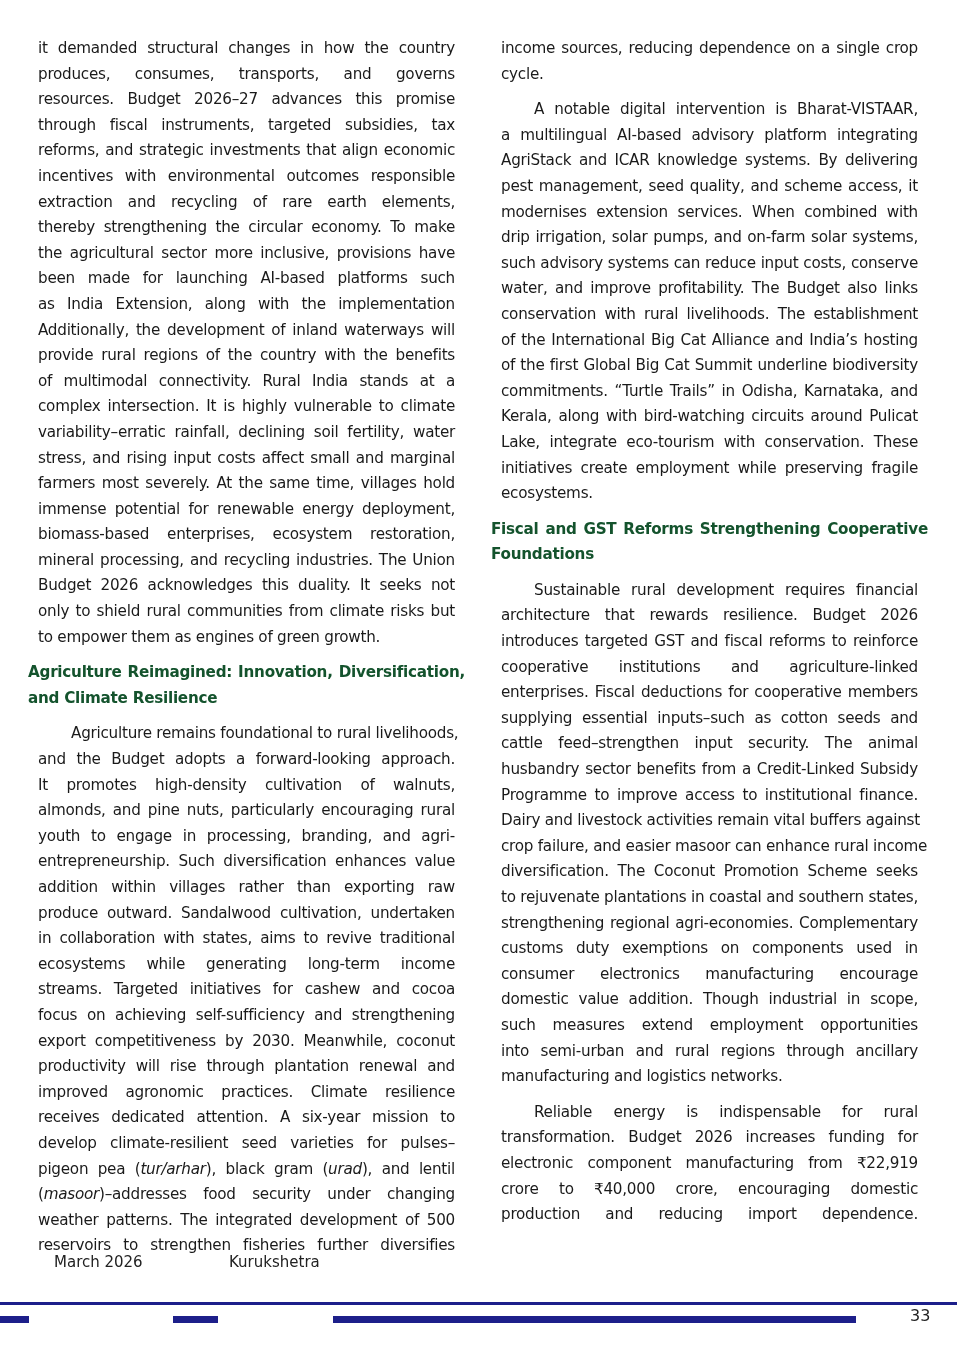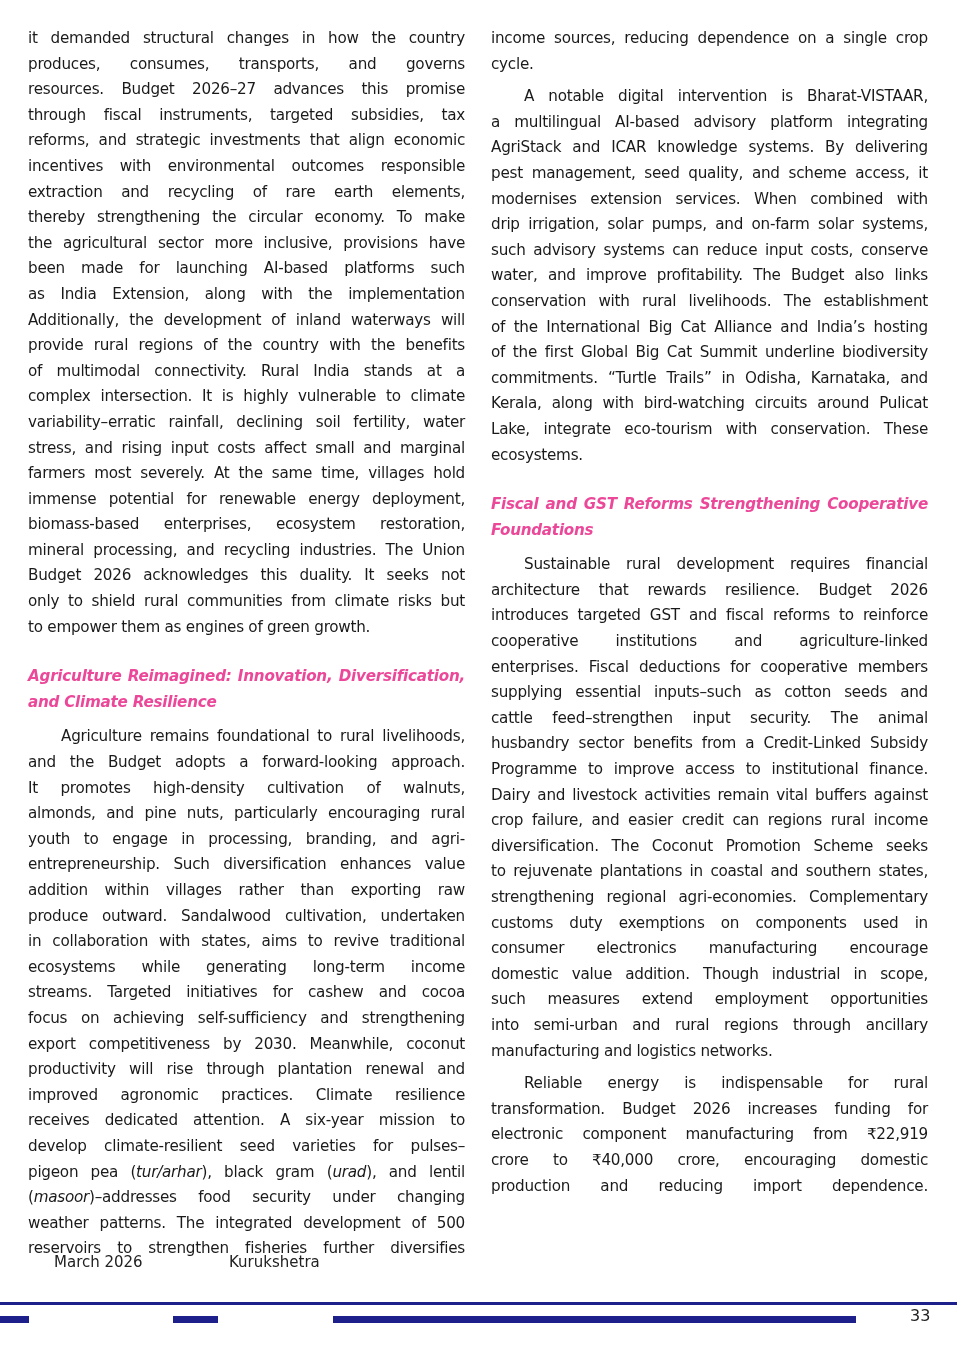--- a/index.html
+++ b/index.html
@@ -15,27 +15,26 @@
   #col-left { left: 28px; }
   #col-right { left: 491px; }
   .line {
     display: block; height: 25.6px; line-height: 25.6px;
     font-size: 15.2px; letter-spacing: -0.25px;
     text-align: justify; text-align-last: justify;
     white-space: nowrap; overflow: visible;
   }
   .line.last { text-align-last: left; }
   .line.indent { padding-left: 33px; }
-  .para { margin: 0; }
+  .para { margin: 10px; }
   .para + .para { margin-top: 7px; }
   .heading {
-    color: #ec4899; font-weight: bold; font-size: 15.2px;
+    color: #14532d; font-weight: bold; font-size: 15.2px;
     letter-spacing: -0.3px;
-    margin: 24px 0 9px 0;
-    font-style: italic;
+    margin: 10px 0 9px 0;
   }
   .heading .line { height: 25.6px; line-height: 25.6px; }
   .heading.condensed .line { font-size: 14.2px; letter-spacing: -0.6px; }
   em { font-style: italic; }
 
   
   .rule-top {
     position: absolute; left: 0; top: 1302px; width: 957px; height: 3px;
     background: #1d1f8a;
   }
@@ -123,38 +122,39 @@
       <span class="line">modernises extension services. When combined with</span>
       <span class="line">drip irrigation, solar pumps, and on-farm solar systems,</span>
       <span class="line">such advisory systems can reduce input costs, conserve</span>
       <span class="line">water, and improve profitability. The Budget also links</span>
       <span class="line">conservation with rural livelihoods. The establishment</span>
       <span class="line">of the International Big Cat Alliance and India’s hosting</span>
       <span class="line">of the first Global Big Cat Summit underline biodiversity</span>
       <span class="line">commitments. “Turtle Trails” in Odisha, Karnataka, and</span>
       <span class="line">Kerala, along with bird-watching circuits around Pulicat</span>
       <span class="line">Lake, integrate eco-tourism with conservation. These</span>
+      <span class="line">initiatives create employment while preserving fragile</span>
       <span class="line last">ecosystems.</span>
     </div>
   <div class="heading" id="r-h2">
       <span class="line">Fiscal and GST Reforms Strengthening Cooperative</span>
       <span class="line last">Foundations</span>
     </div>
   <div class="para" id="r-p3">
       <span class="line indent">Sustainable rural development requires financial</span>
       <span class="line">architecture that rewards resilience. Budget 2026</span>
       <span class="line">introduces targeted GST and fiscal reforms to reinforce</span>
       <span class="line">cooperative institutions and agriculture-linked</span>
       <span class="line">enterprises. Fiscal deductions for cooperative members</span>
       <span class="line">supplying essential inputs–such as cotton seeds and</span>
       <span class="line">cattle feed–strengthen input security. The animal</span>
       <span class="line">husbandry sector benefits from a Credit-Linked Subsidy</span>
       <span class="line">Programme to improve access to institutional finance.</span>
       <span class="line">Dairy and livestock activities remain vital buffers against</span>
-      <span class="line">crop failure, and easier credit can regions rural income</span>
+      <span class="line">crop failure, and easier masoor can enhance rural income</span>
       <span class="line">diversification. The Coconut Promotion Scheme seeks</span>
       <span class="line">to rejuvenate plantations in coastal and southern states,</span>
       <span class="line">strengthening regional agri-economies. Complementary</span>
       <span class="line">customs duty exemptions on components used in</span>
       <span class="line">consumer electronics manufacturing encourage</span>
       <span class="line">domestic value addition. Though industrial in scope,</span>
       <span class="line">such measures extend employment opportunities</span>
       <span class="line">into semi-urban and rural regions through ancillary</span>
       <span class="line last">manufacturing and logistics networks.</span>
     </div>

